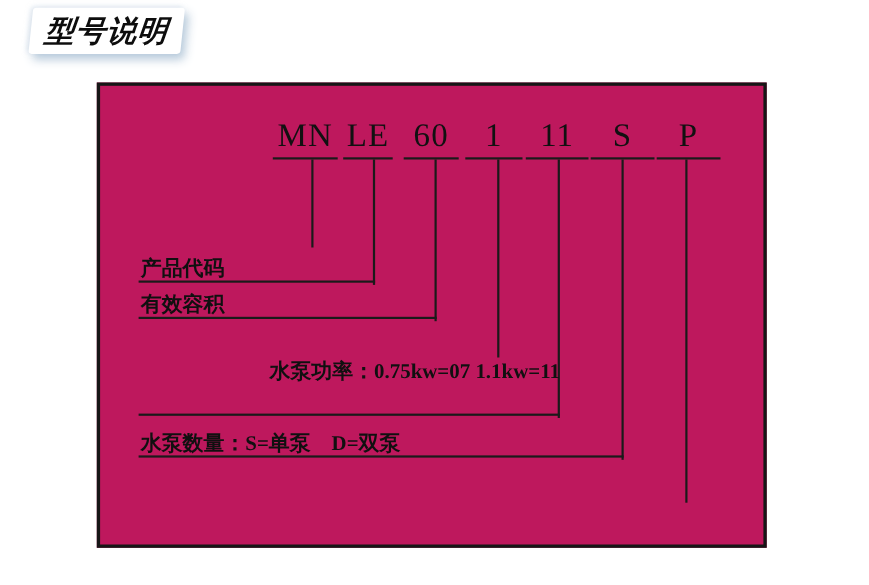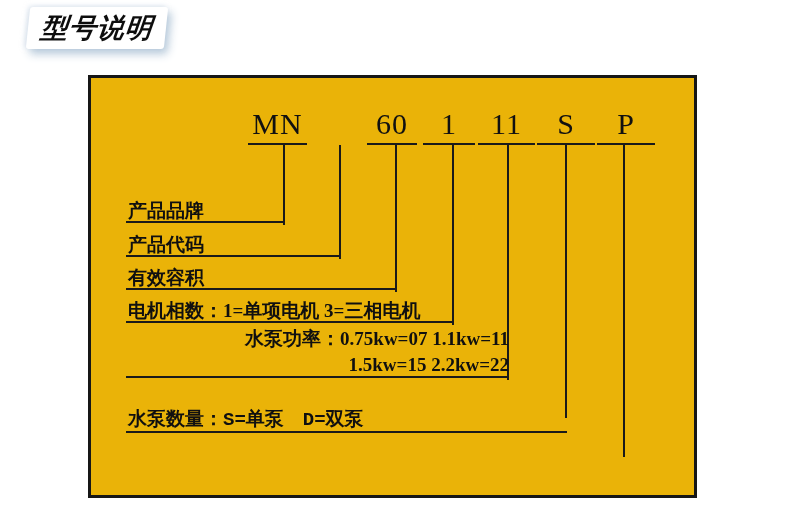--- a/index.html
+++ b/index.html
@@ -26,21 +26,21 @@
     font-family:"Liberation Sans","DejaVu Sans",sans-serif;
     font-weight:900; font-style:italic;
     font-size:27px; letter-spacing:1px; color:#0d0d0d;
     white-space:nowrap;
   }
 
   
   .diagram-box {
     position:absolute; left:88px; top:75px;
     width:609px; height:423px;
-    background:#eab308;
+    background:#be185d;
     border:3px solid #161616;
   }
 
   
   .code-seg {
     position:absolute; top:27px; height:40px;
     border-bottom:2px solid #1a1a1a;
     text-align:center;
     font-size:30px; line-height:38px; color:#111;
     letter-spacing:1px; white-space:nowrap;
@@ -66,53 +66,47 @@
 </head>
 <body>
 
 <div class="header-badge">
   <span>型号说明</span>
 </div>
 
 <div class="diagram-box">
 
   <div class="code-seg" style="left:157px;width:59px;">MN</div>
+  <div class="code-seg" style="left:221px;width:45px;">LE</div>
   <div class="code-seg" style="left:276px;width:50px;">60</div>
   <div class="code-seg" style="left:332px;width:52px;">1</div>
   <div class="code-seg" style="left:387px;width:57px;">11</div>
   <div class="code-seg" style="left:446px;width:58px;">S</div>
   <div class="code-seg" style="left:506px;width:58px;">P</div>
 
   <div class="vline" style="left:192px;height:80px;"></div>
   <div class="vline" style="left:248px;height:114px;"></div>
   <div class="vline" style="left:304px;height:147px;"></div>
   <div class="vline" style="left:361px;height:180px;"></div>
   <div class="vline" style="left:416px;height:235px;"></div>
   <div class="vline" style="left:474px;height:273px;"></div>
   <div class="vline" style="left:532px;height:312px;"></div>
 
-  <div class="label-row" style="top:120px;width:159px;height:25px;">
-    <span class="line1">产品品牌</span>
-  </div>
 
   <div class="label-row" style="top:187px;width:271px;height:25px;">
     <span class="line1">有效容积</span>
   </div>
 
   <div class="label-row" style="top:154px;width:215px;height:25px;">
     <span class="line1">产品代码</span>
   </div>
 
-  <div class="label-row" style="top:220px;width:328px;height:25px;">
-    <span class="line1">电机相数：1=单项电机 3=三相电机</span>
-  </div>
 
   <div class="label-row two-line" style="top:248px;width:383px;height:52px;text-align:right;">
     <span class="line1">水泵功率：0.75kw=07 1.1kw=11</span>
-    <span class="line2">1.5kw=15  2.2kw=22</span>
   </div>
 
-  <div class="label-row" style="top:330px;width:441px;height:25px;font-family:Liberation Mono, monospace;">
+  <div class="label-row" style="top:313px;width:441px;height:25px;">
     <span class="line1">水泵数量：S=单泵　D=双泵</span>
   </div>
 
 
 </div>
 
 </body></html>

